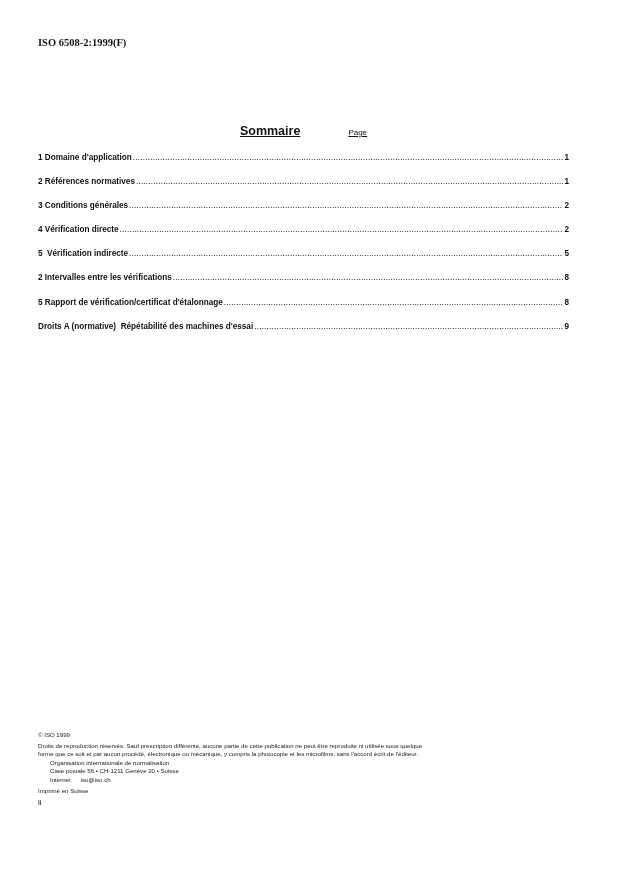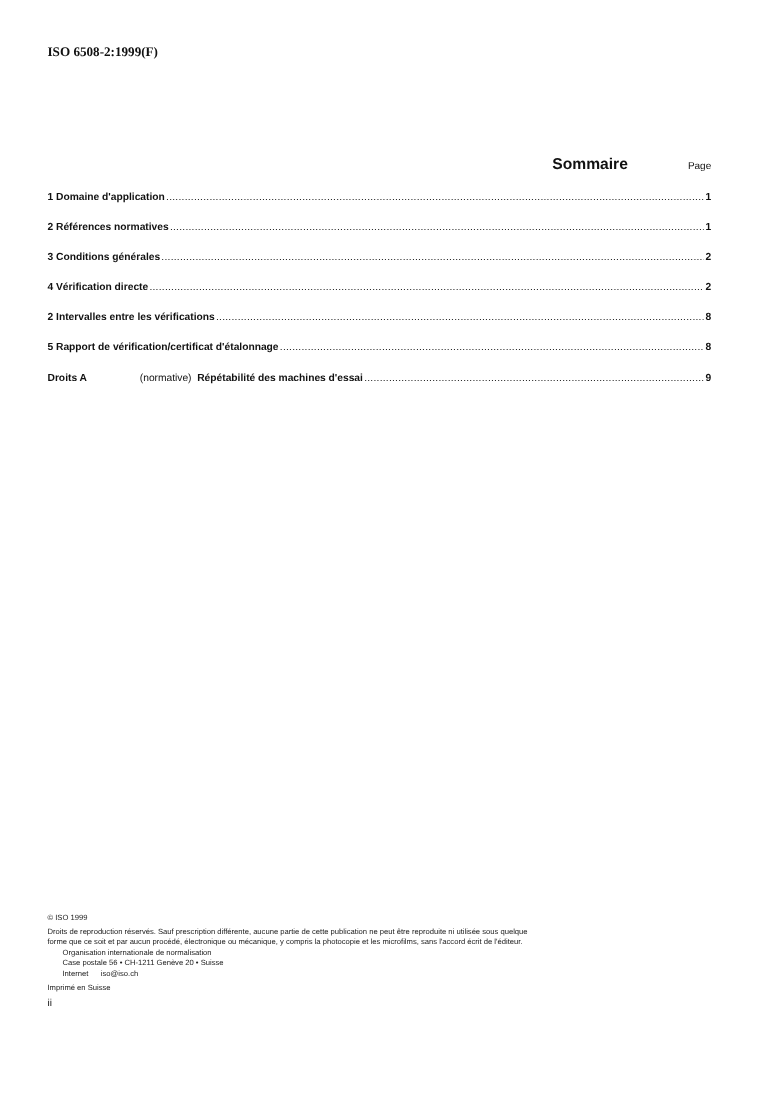--- a/index.html
+++ b/index.html
@@ -6,34 +6,34 @@
     body {
       width: 619px; height: 877px; position: relative; overflow: hidden;
       font-family: "Liberation Sans", sans-serif; color: #111;
     }
     .doc-id {
       position: absolute; left: 38px; top: 37px;
       font-size: 10.5px; font-weight: bold; font-family: Liberation Serif, serif;
     }
     .toc-header {
       position: absolute; left: 38px; top: 124px; width: 531px;
-      display: flex; justify-content: flex-end; align-items: baseline;
+      display: flex; justify-content: center; align-items: baseline; text-decoration: underline;
     }
     .toc-title { font-size: 12.5px; font-weight: bold; }
     .toc-page-label { font-size: 8px; padding-left: 48px; }
     .toc-list {
       position: absolute; left: 38px; top: 153px; width: 531px;
       list-style: none; margin: 0; padding: 0; text-align: right;
     }
     .toc-entry {
       display: flex; align-items: baseline; height: 24.1px;
       font-size: 8.2px; font-weight: bold;
     }
     .toc-entry .label { white-space: pre; }
-    .toc-entry .label .normal { font-weight: normal; margin-left: 40px; }
+    .toc-entry .label .normal { font-weight: bold; }
     .toc-entry .leader {
       flex: 1; overflow: hidden; white-space: nowrap; margin: 0 1px;
       font-weight: normal; letter-spacing: 0.2px;
     }
     .toc-entry .leader::before {
       content: "................................................................................................................................................................................................................................................................................................................";
     }
     .toc-entry .page { font-weight: bold; }
     .footer {
       position: absolute; left: 38px; top: 731px; width: 540px;
@@ -73,20 +73,25 @@
     <span class="label">3 Conditions générales</span>
     <span class="leader"></span>
     <span class="page">2</span>
   </li>
   <li class="toc-entry">
     <span class="label">4 Vérification directe</span>
     <span class="leader"></span>
     <span class="page">2</span>
   </li>
   <li class="toc-entry">
+    <span class="label">5  Vérification indirecte</span>
+    <span class="leader"></span>
+    <span class="page">5</span>
+  </li>
+  <li class="toc-entry">
     <span class="label">2 Intervalles entre les vérifications</span>
     <span class="leader"></span>
     <span class="page">8</span>
   </li>
   <li class="toc-entry">
     <span class="label">5 Rapport de vérification/certificat d'étalonnage</span>
     <span class="leader"></span>
     <span class="page">8</span>
   </li>
   <li class="toc-entry">

